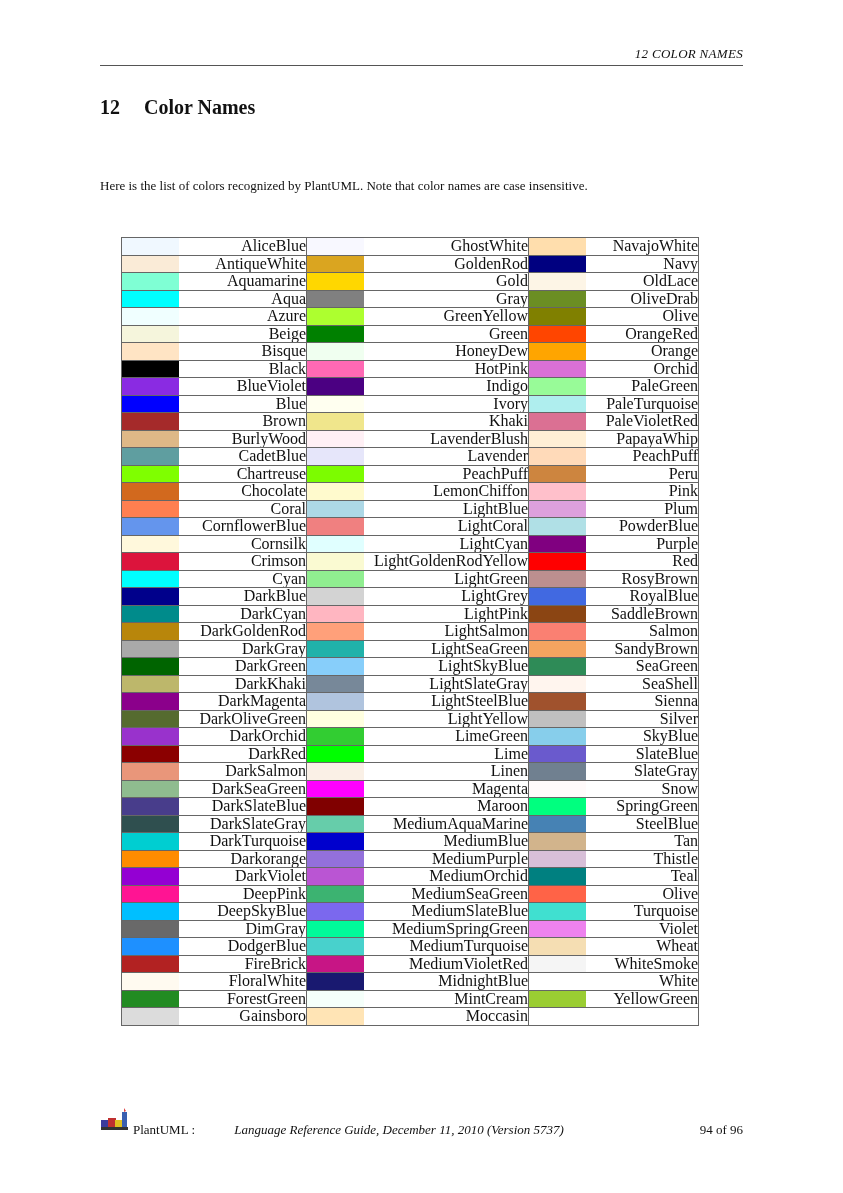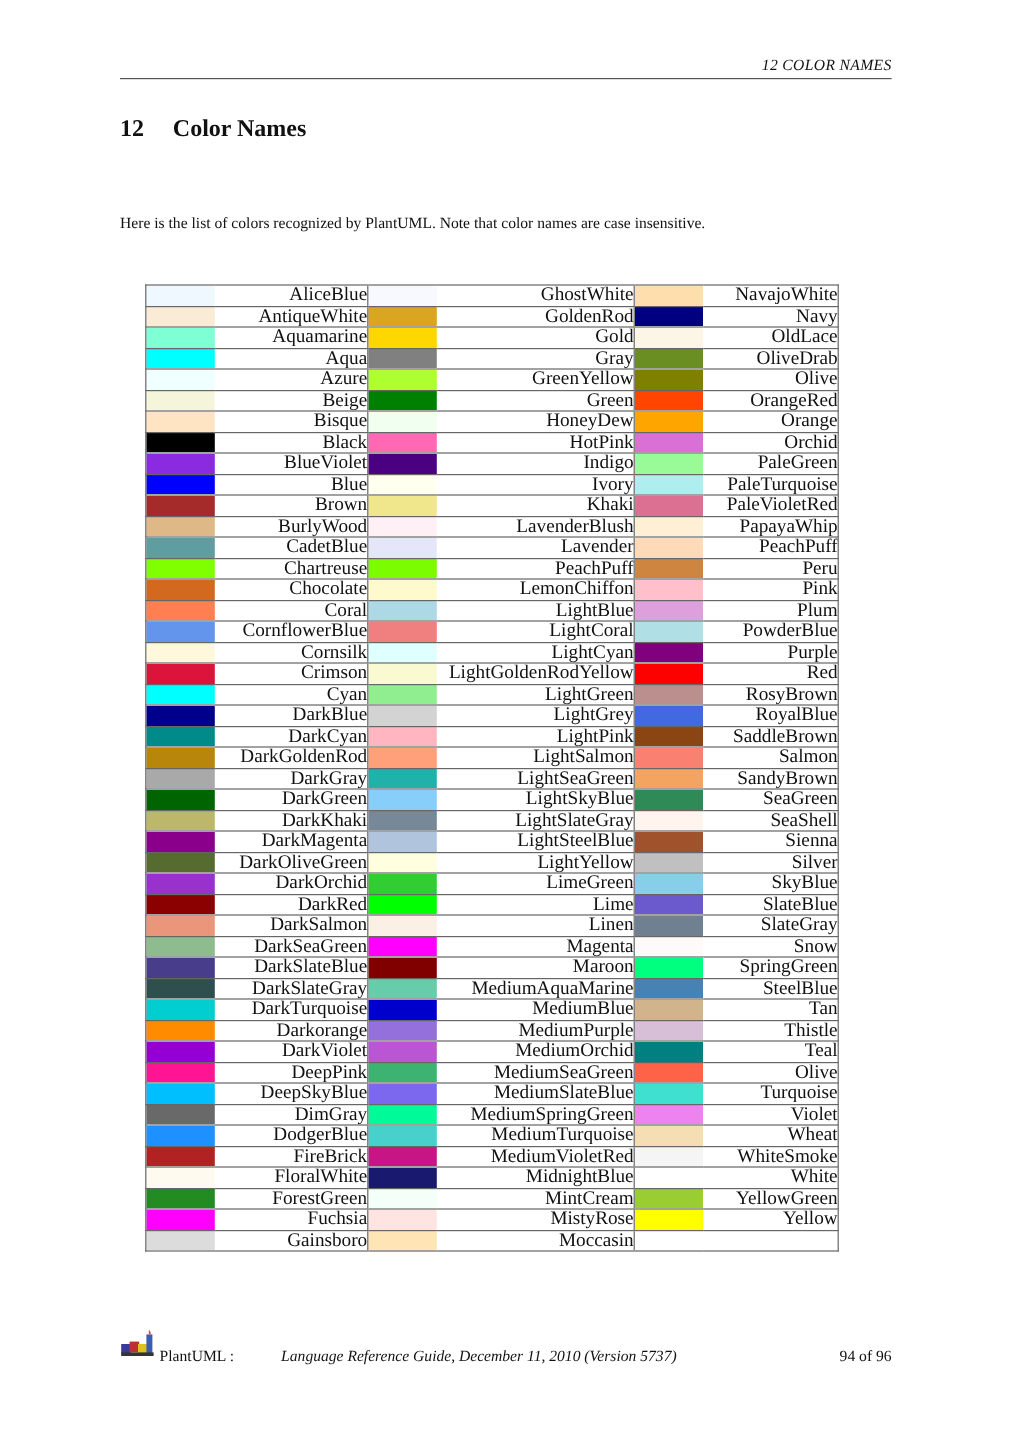--- a/index.html
+++ b/index.html
@@ -397,28 +397,20 @@
         </tr>
         <tr>
           <td class="sw" style="background: rgb(34, 139, 34);"></td>
           <td class="nm">ForestGreen</td>
           <td class="sw" style="background: rgb(245, 255, 250);"></td>
           <td class="nm">MintCream</td>
           <td class="sw" style="background: rgb(154, 205, 50);"></td>
           <td class="nm last">YellowGreen</td>
         </tr>
         <tr>
-          <td class="sw" style="background: rgb(255, 0, 255);"></td>
-          <td class="nm">Fuchsia</td>
-          <td class="sw" style="background: rgb(255, 228, 225);"></td>
-          <td class="nm">MistyRose</td>
-          <td class="sw" style="background: rgb(255, 255, 0);"></td>
-          <td class="nm last">Yellow</td>
-        </tr>
-        <tr>
           <td class="sw" style="background: rgb(220, 220, 220);"></td>
           <td class="nm">Gainsboro</td>
           <td class="sw" style="background: rgb(255, 228, 181);"></td>
           <td class="nm">Moccasin</td>
           <td class="sw" style="background: rgb(255, 255, 255);"></td>
           <td class="nm last"></td>
         </tr>
       </tbody>
   </table>
 </div>

